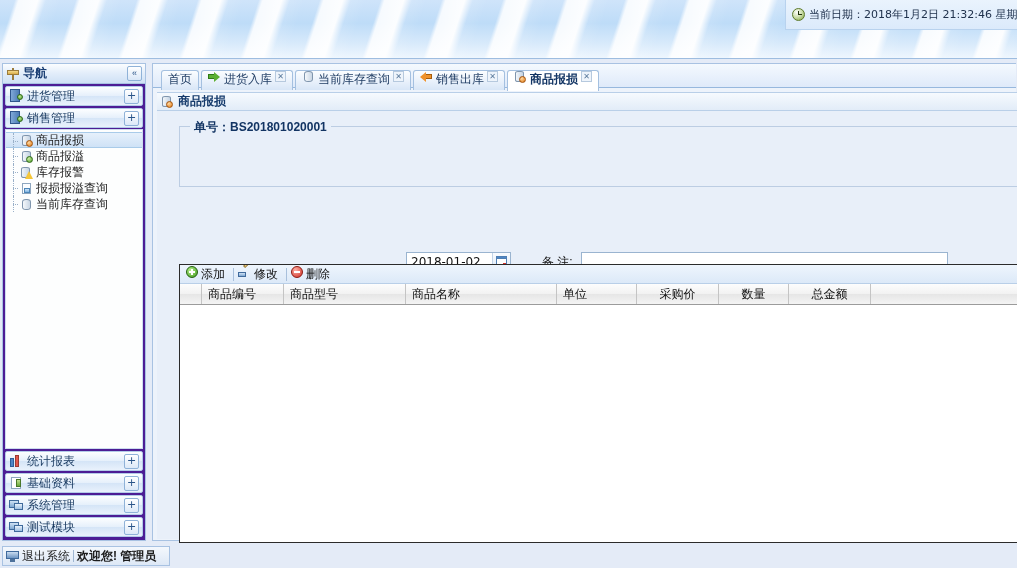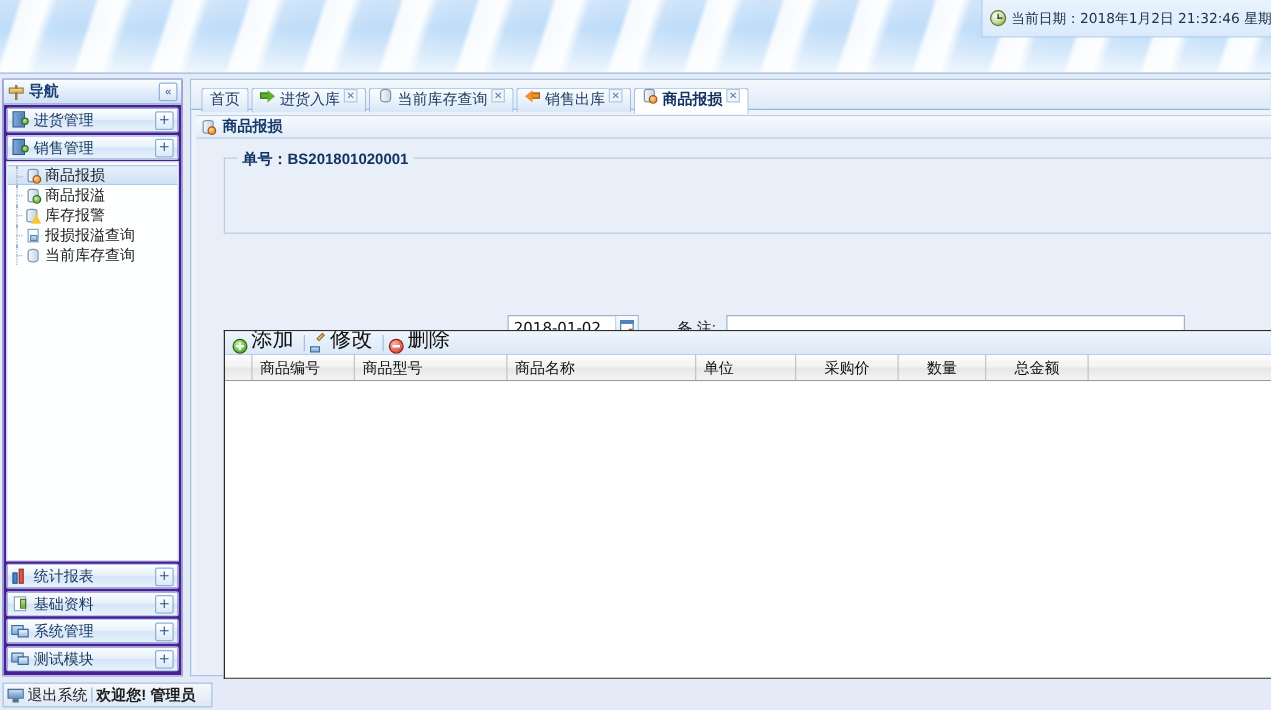--- a/index.html
+++ b/index.html
@@ -405,22 +405,22 @@
     overflow: hidden;
   }
   .grid-toolbar {
     height: 19px;
     background: linear-gradient(to bottom,#eef5fd,#dce9f8);
     border-bottom: 1px solid #b9cfe8;
     display: flex; align-items: center; gap: 0px;
     box-sizing: border-box; padding-left: 4px;
   }
   .tb-btn {
-    display: flex; align-items: flex-end; gap: 3px; padding: 0 6px 0 2px;
-    font-size: 17px; color: #101010; cursor: pointer; height: 17px;
+    display: flex; align-items: flex-start; gap: 3px; padding: 0 6px 0 2px;
+    font-size: 12px; color: #101010; cursor: pointer; height: 17px;
   }
   .tb-sep { width: 1px; height: 13px; background: #a8c0dc; margin: 0 2px; }
   .ic-add, .ic-del {
     width: 12px; height: 12px; border-radius: 50%; flex: none; position: relative;
     box-sizing: border-box;
   }
   .ic-add { background: radial-gradient(circle at 35% 30%, #b6f08a, #3f9a1e); border:1px solid #23610f; }
   .ic-del { background: radial-gradient(circle at 35% 30%, #ffb0a6, #cf2d22); border:1px solid #8e1a12; }
   .ic-add::before, .ic-add::after, .ic-del::before {
     content:""; position:absolute; background:#ffffff;

